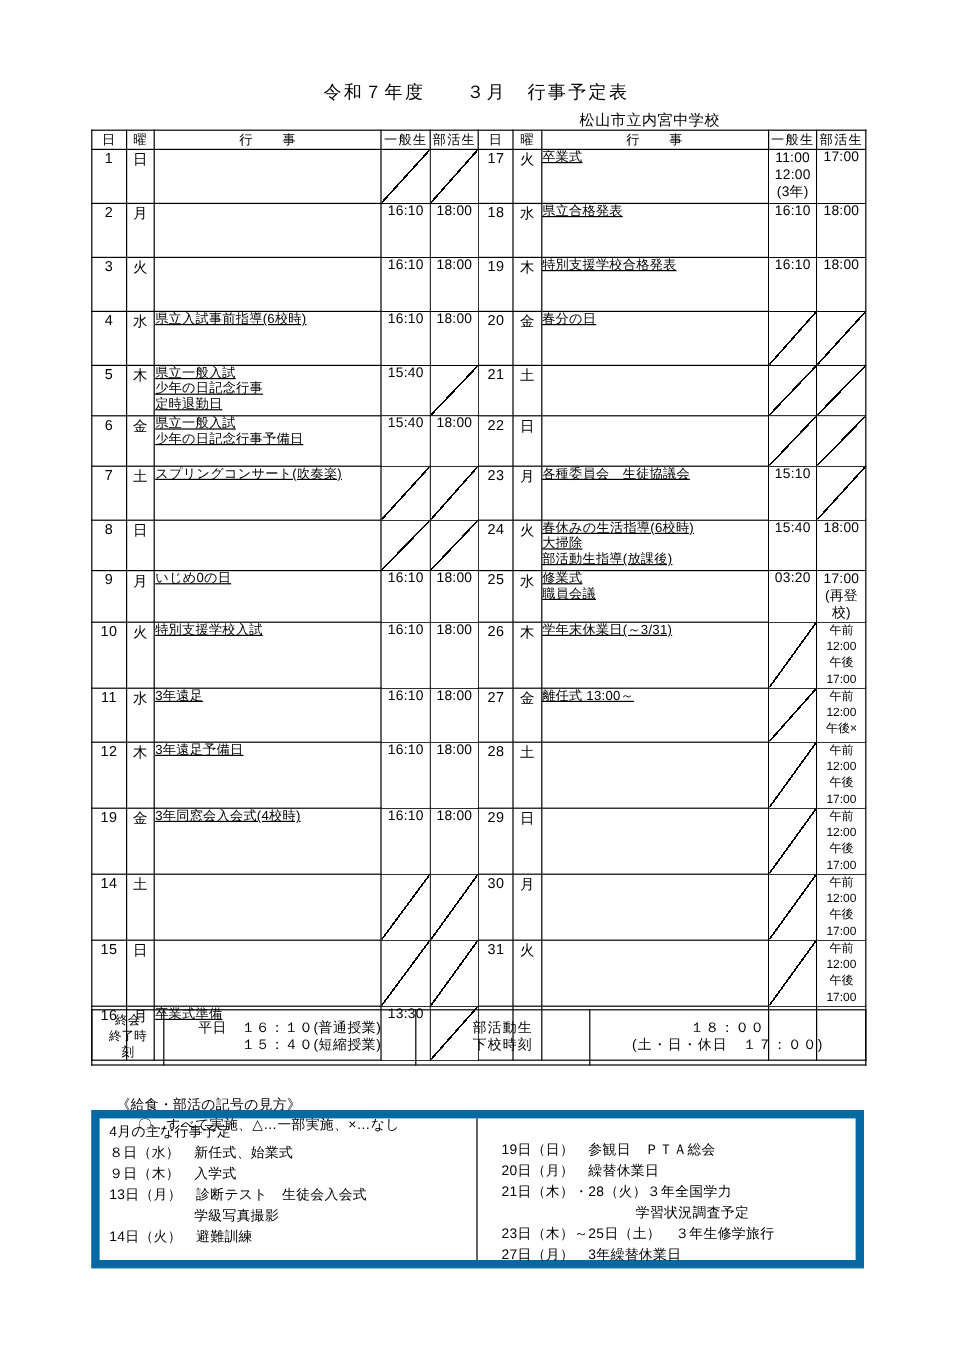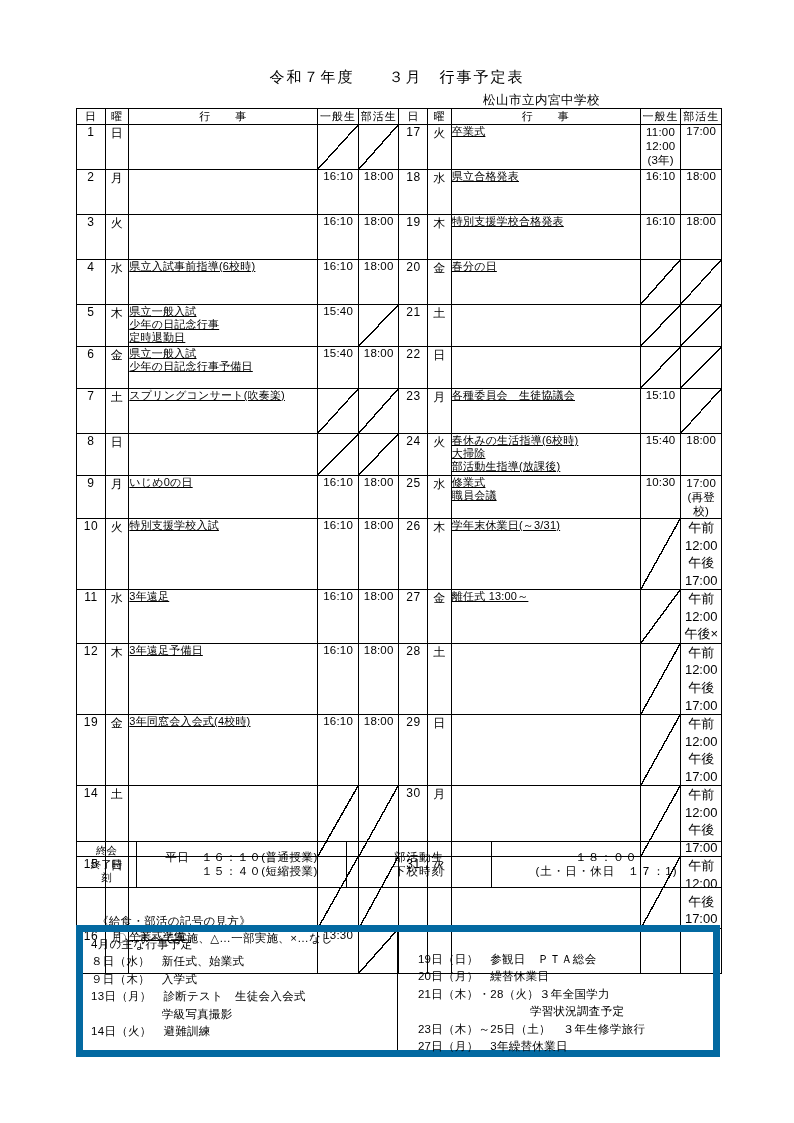--- a/index.html
+++ b/index.html
@@ -96,21 +96,21 @@
 
   td.tm {
     text-align: center;
     vertical-align: middle;
     font-size: 11.5px;
     letter-spacing: 0.2px;
     position: relative;
   }
   td.tm .stack { display: block; line-height: 1.22; }
   td.tm.small {
-    font-size: 13px;
+    font-size: 10px;
     line-height: 1.35;
     letter-spacing: 0;
   }
   td.tm.small .stack { line-height: 1.35; }
 
   
   td.slash {
     position: relative;
     background-image: none;
   }
@@ -357,21 +357,21 @@
             <span class="ln">いじめ0の日</span>
           </td>
           <td class="tm">16:10</td>
           <td class="tm">18:00</td>
           <td class="day">25</td>
           <td class="dow">水</td>
           <td class="ev">
             <span class="ln">修業式</span>
             <span class="ln">職員会議</span>
           </td>
-          <td class="tm">10:30</td>
+          <td class="tm">03:20</td>
           <td class="tm">
             <span class="stack">17:00</span>
             <span class="stack">(再登校)</span>
           </td>
         </tr>
         <tr style="height: 45px;">
           <td class="day">10</td>
           <td class="dow">火</td>
           <td class="ev">
             <span class="ln">特別支援学校入試</span>
@@ -500,21 +500,21 @@
       <td class="s-wd">
             <span class="ln">平日　１６：１０(普通授業)</span>
             <span class="ln">　　　１５：４０(短縮授業)</span>
           </td>
       <td class="s-club">
             <span class="ln">部活動生</span>
             <span class="ln">下校時刻</span>
           </td>
       <td class="s-tm">
             <span class="ln">１８：００</span>
-            <span class="ln">(土・日・休日　１７：1)</span>
+            <span class="ln">(土・日・休日　１７：００)</span>
           </td>
     </tr>
   </tbody>
     </table>
 
   <div class="legend">
     <span class="ln">《給食・部活の記号の見方》</span>
     <span class="ln ln2">〇…すべて実施、△…一部実施、×…なし</span>
   </div>
 

